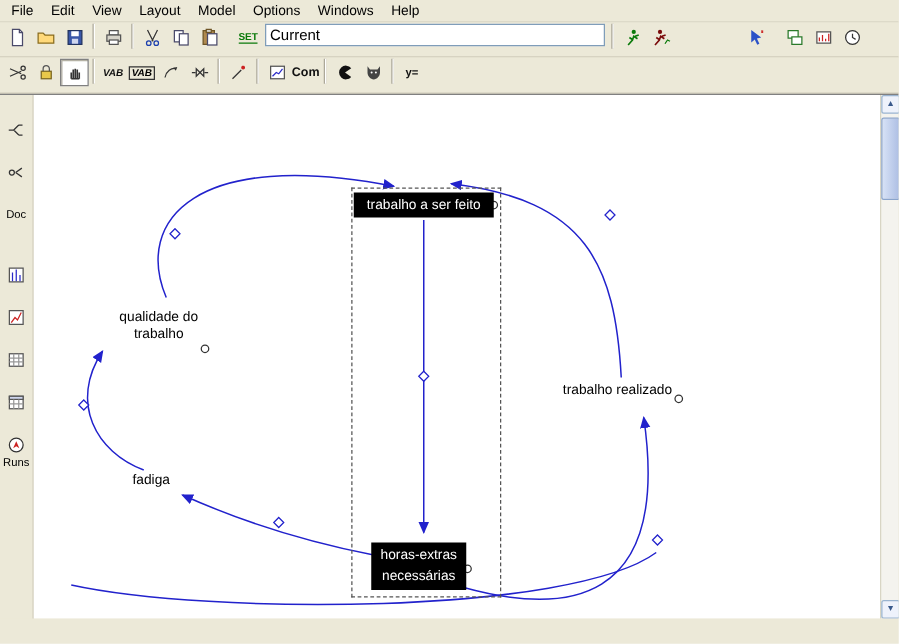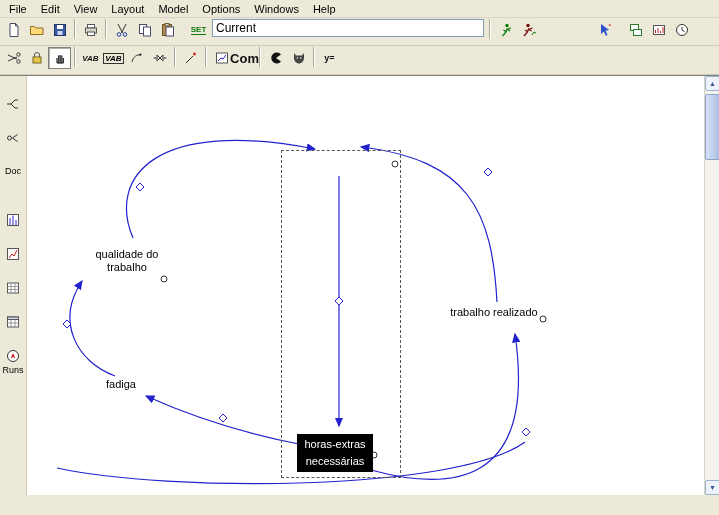--- a/index.html
+++ b/index.html
@@ -13,21 +13,21 @@
   .t1{height:25px;}
   .t2{height:26px;}
   .tb{width:21px;height:20px;display:flex;align-items:center;justify-content:center;border:1px solid transparent;}
   .tb.active{background:#fff;border:1px solid #808080;box-shadow:inset 1px 1px 0 #b5b2a5;}
   .sep{width:1px;height:20px;background:#aca899;border-right:1px solid #fff;margin:0 3px;}
   .gap8{width:8px;}.flex1{flex:1;}
   .set-txt{color:#0a7a0a;font-weight:bold;font-size:8px;letter-spacing:0;border-bottom:1px solid #0a7a0a;line-height:9px;}
   .cur{width:264px;height:16px;border:1px solid #7f9db9;background:#fff;font-family:"Liberation Sans",sans-serif;font-size:12px;padding:0 3px;margin:0 2px;}
   .mini-label{font-style:italic;font-size:8px;font-weight:bold;color:#111;}
   .mini-box{border:1px solid #333;padding:0 1px;font-style:italic;font-size:8px;font-weight:bold;}
-  .com-label{font-size:13px;font-weight:bold;color:#111;}
+  .com-label{font-size:10px;font-weight:bold;color:#111;}
   .eq-label{font-size:9px;font-weight:bold;color:#111;}
   
   .main{display:flex;height:419px;border-top:1px solid #808080;}
   .sidebar{width:26px;background:#ece9d8;display:flex;flex-direction:column;align-items:center;padding-top:3px;border-right:1px solid #cfccba;}
   .sb-tool{width:22px;height:19px;display:flex;align-items:center;justify-content:center;margin-top:15px;}
   .sb-label{font-size:9px;line-height:11px;}
   .sb-gap{height:14px;}
   .canvas{position:relative;flex:1;background:#fff;overflow:hidden;}
   .links{position:absolute;left:0;top:0;}
   .marquee{position:absolute;left:254px;top:74px;width:118px;height:326px;border:1px dashed #555;}
@@ -326,20 +326,21 @@
         <g fill="#fff" stroke="#333" stroke-width="1">
           <circle cx="137" cy="203" r="3"></circle>
           <circle cx="516" cy="243" r="3"></circle>
           <circle cx="368" cy="88" r="3"></circle>
           <circle cx="347" cy="379" r="3"></circle>
         </g>
       </svg>
 
       <div class="marquee"></div>
 
+      <div class="nbox" style="left:256px;top:78px;width:112px;height:20px;line-height:20px;">trabalho a ser feito</div>
 
       <div class="nbox two" style="left:270px;top:358px;width:76px;">
         <div>horas-extras</div>
         <div>necessárias</div>
       </div>
 
       <div class="nlabel" style="left:58px;top:172px;width:84px;">
         <div>qualidade do</div>
         <div>trabalho</div>
       </div>

